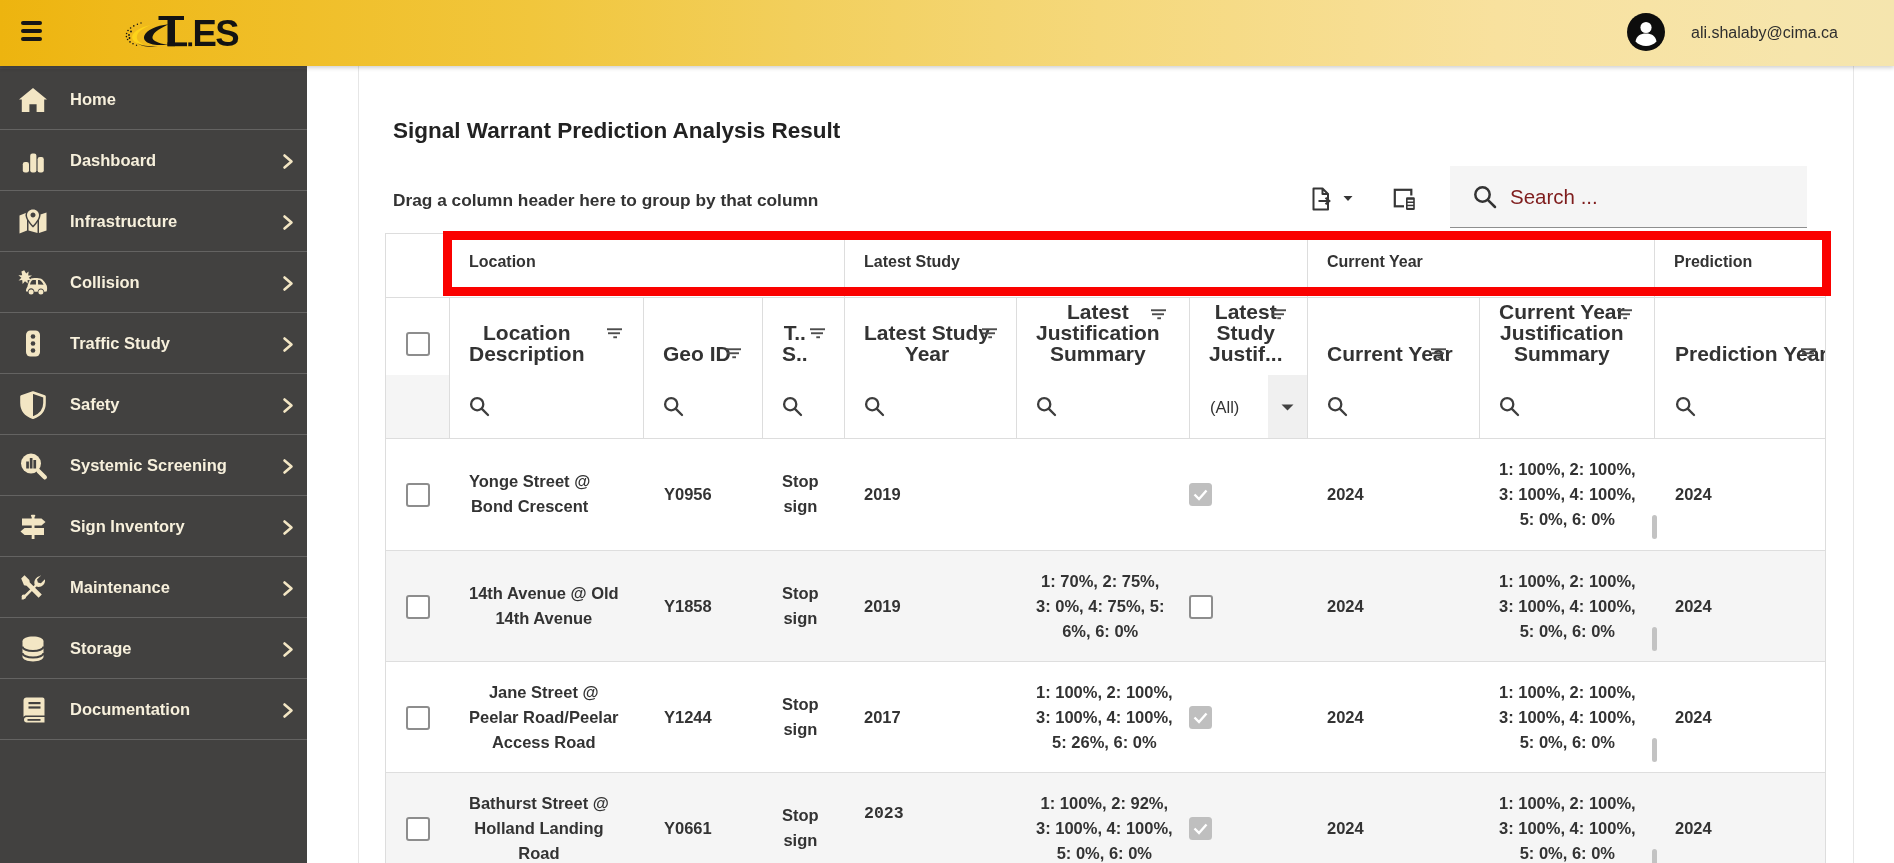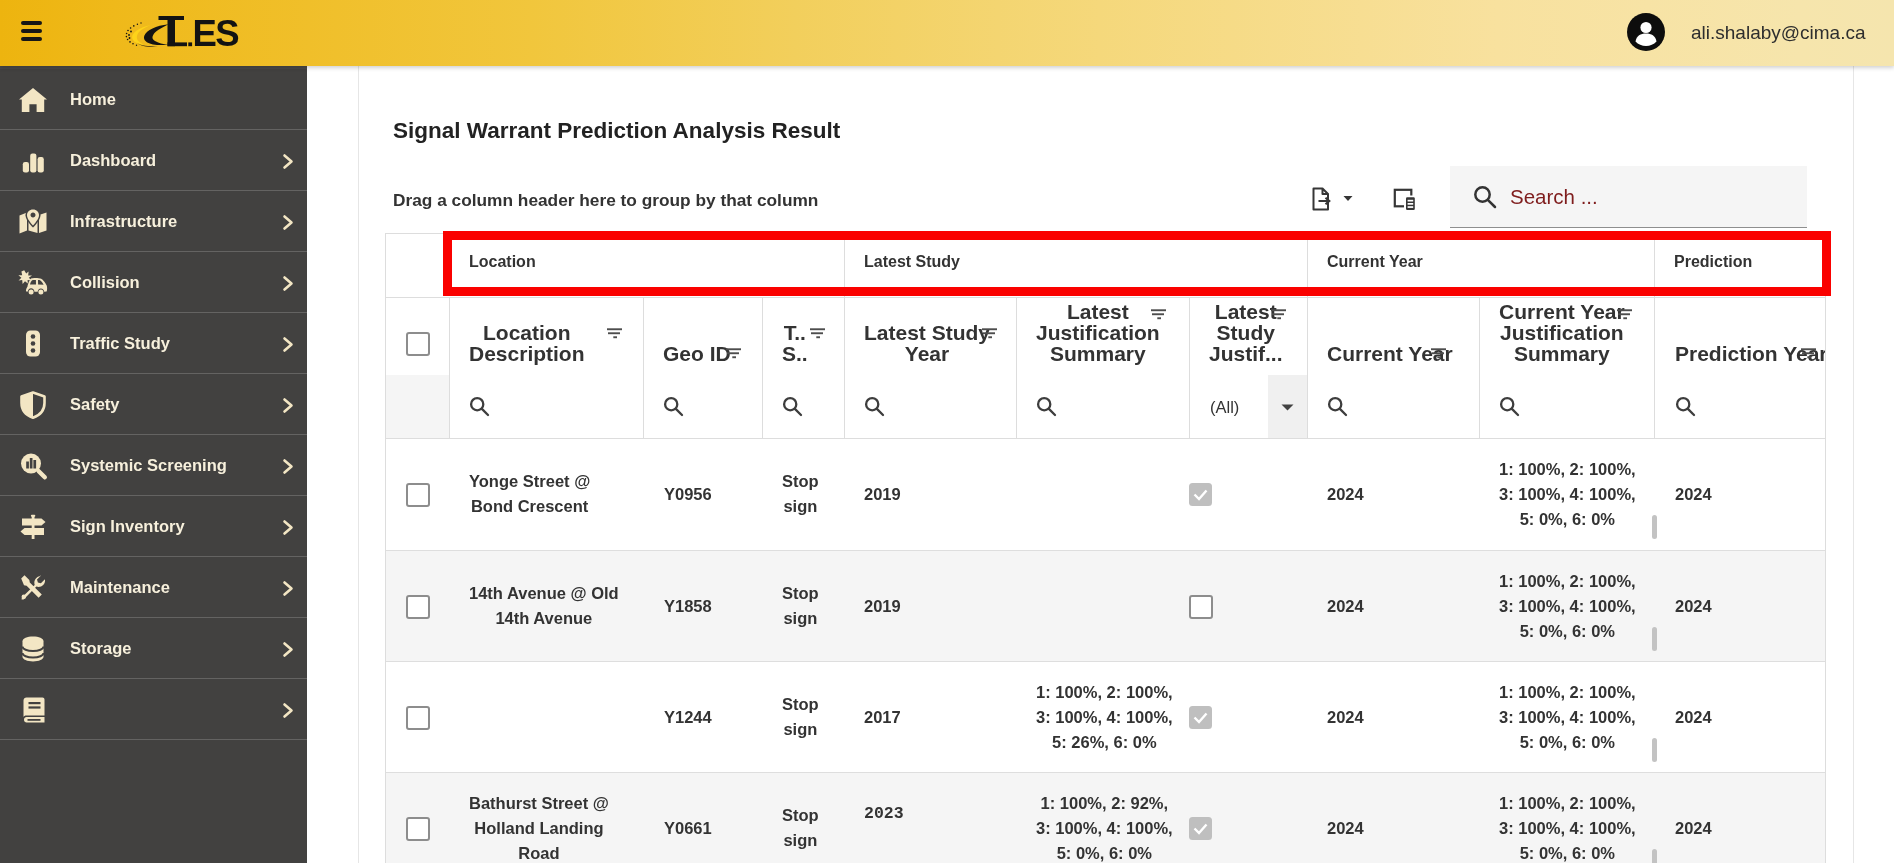--- a/index.html
+++ b/index.html
@@ -7,21 +7,21 @@
     font-family:"Liberation Sans", sans-serif; }
 
   
   #topbar { position:absolute; left:0; top:0; width:1894px; height:66px;
     background:linear-gradient(90deg,#edb40f 0%,#efb91a 6%,#f1c63c 28%,#f2cf5c 42%,#f5d87b 58%,#f8e19e 79%,#f6e5ac 95%,#f5e5ae 100%);
     box-shadow:0 2px 4px rgba(0,0,0,0.18); z-index:50; }
   #hamb div { position:absolute; left:0; width:21px; height:3.6px; background:#161616; border-radius:2px; }
   #regionTitle { position:absolute; left:317px; top:0; height:66px; line-height:66px;
     font-size:18.5px; font-weight:bold; color:#141414; }
   #email { position:absolute; left:1691px; top:0; height:66px; line-height:66px;
-    font-size:19px; color:#2e2e2e; }
+    font-size:16px; color:#2e2e2e; }
 
   
   #sidebar { position:absolute; left:0; top:66px; width:307px; height:840px;
     background:#424140; z-index:40; }
   .mitem { position:absolute; left:0; width:307px; height:61px;
     border-bottom:1px solid rgba(255,255,255,0.18); }
   .mlabel { position:absolute; left:70px; top:0; height:61px; line-height:61px;
     font-size:16.5px; font-weight:bold; color:#f7f0dc; }
   .micon { position:absolute; left:17px; top:15px; width:32px; height:32px; }
   .chev { position:absolute; left:282px; top:23px; }
@@ -226,20 +226,21 @@
   </div>
 
   <div class="mitem" style="top:613px;">
     <svg class="micon" viewBox="0 0 32 32">
       <path fill="#f3e6c4" d="M9.5 3.5 L25.5 3.5 C26.6 3.5 27.5 4.4 27.5 5.5 L27.5 21.5 L9.5 21.5 C8 21.5 6.5 22 6.5 23.5 L6.5 6.5 C6.5 4.8 7.8 3.5 9.5 3.5 Z"></path>
       <path fill="#f3e6c4" d="M9.5 23 L27.5 23 L27.5 28.5 L9.5 28.5 C8.2 28.5 7 27.5 7 25.7 C7 23.9 8.2 23 9.5 23 Z"></path>
       <rect x="11.5" y="8" width="12" height="2.2" fill="#424140"></rect>
       <rect x="11.5" y="12.4" width="12" height="2.2" fill="#424140"></rect>
       <rect x="10.5" y="25" width="13" height="1.8" fill="#424140"></rect>
     </svg>
+    <div class="mlabel">Documentation</div>
     <svg class="chev" width="12" height="17" viewBox="0 0 12 17">
         <path d="M2.5 2.5 L9.5 8.5 L2.5 14.5" fill="none" stroke="#f3e6c4" stroke-width="2.6" stroke-linecap="round" stroke-linejoin="round"></path>
       </svg>
   </div>
 </div>
 
 <div class="vline" style="left:358px;"></div>
 <div class="vline" style="left:1853px;"></div>
 <div id="pageTitle">Signal Warrant Prediction Analysis Result</div>
 <div id="dragTxt">Drag a column header here to group by that column</div>
@@ -393,31 +394,37 @@
   </div>
 
   <div class="row" style="top:316px;background:#f5f5f5;border-top:1px solid #dedede;">
     <div class="cb" style="left:20px;top:43.5px;"></div>
     <div class="gtxt" style="left:83px;top:30.2px;">14th Avenue @ Old
 14th Avenue</div>
     <div class="gtxt" style="left:278px;top:42.9px;">Y1858</div>
     <div class="gtxt" style="left:396px;top:30.2px;">Stop
 sign</div>
     <div class="gtxt" style="left:478px;top:42.9px;">2019</div>
+    <div class="gtxt" style="left:650px;top:17.5px;">1: 70%, 2: 75%,
+3: 0%, 4: 75%, 5:
+6%, 6: 0%</div>
     <div class="cb" style="left:802.5px;top:44px;"></div>
     <div class="gtxt" style="left:941px;top:42.9px;">2024</div>
     <div class="gtxt" style="left:1113px;top:17.5px;">1: 100%, 2: 100%,
 3: 100%, 4: 100%,
 5: 0%, 6: 0%</div>
     <div class="gtxt" style="left:1289px;top:42.9px;">2024</div>
     <div class="dash" style="top:76px;"></div>
   </div>
 
   <div class="row" style="top:427px;background:#fff;border-top:1px solid #dedede;">
     <div class="cb" style="left:20px;top:43.5px;"></div>
+    <div class="gtxt" style="left:83px;top:17.5px;">Jane Street @
+Peelar Road/Peelar
+Access Road</div>
     <div class="gtxt" style="left:278px;top:42.9px;">Y1244</div>
     <div class="gtxt" style="left:396px;top:30.2px;">Stop
 sign</div>
     <div class="gtxt" style="left:478px;top:42.9px;">2017</div>
     <div class="gtxt" style="left:650px;top:17.5px;">1: 100%, 2: 100%,
 3: 100%, 4: 100%,
 5: 26%, 6: 0%</div>
     <div class="cbchk" style="left:802.5px;top:44px;"><svg width="23" height="23" viewBox="0 0 23 23">
           <path d="M5.5 11.5 L10 16 L17.5 7.5" fill="none" stroke="#fff" stroke-width="2.4"></path>
         </svg></div>

